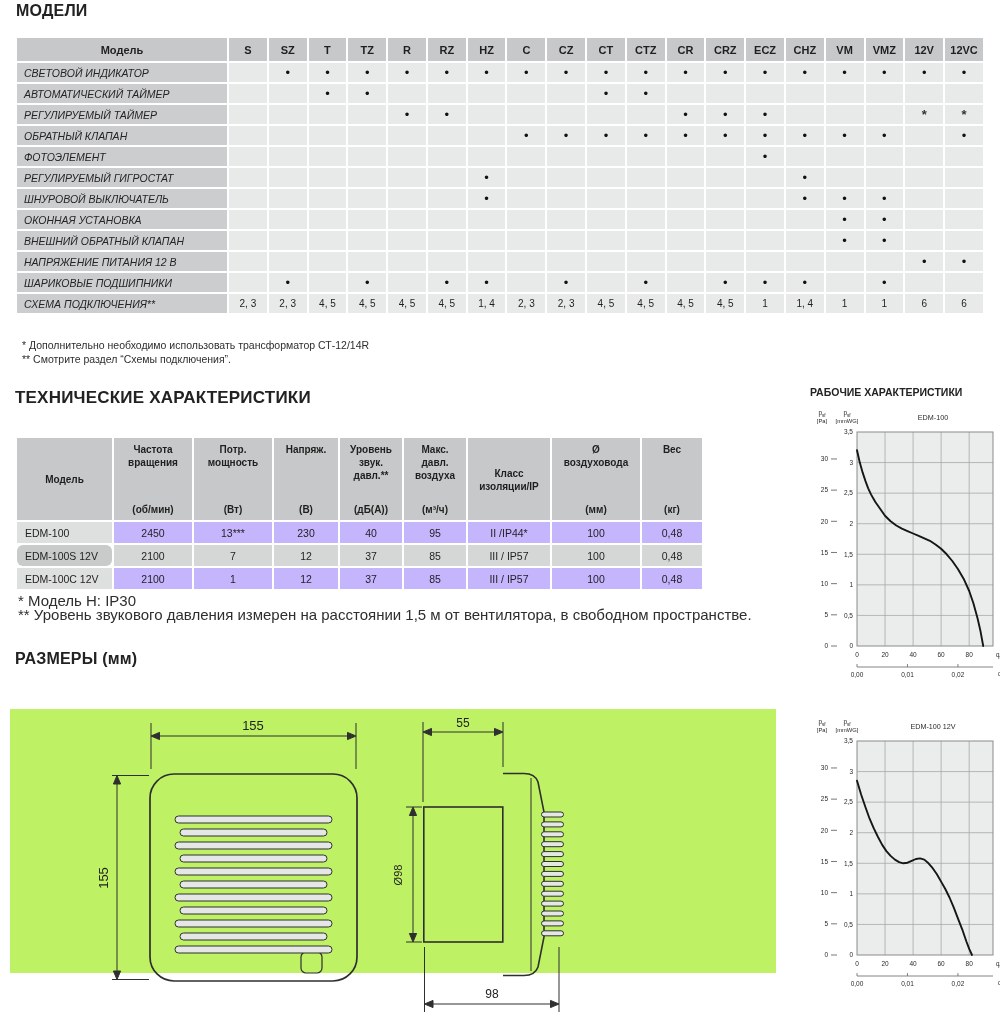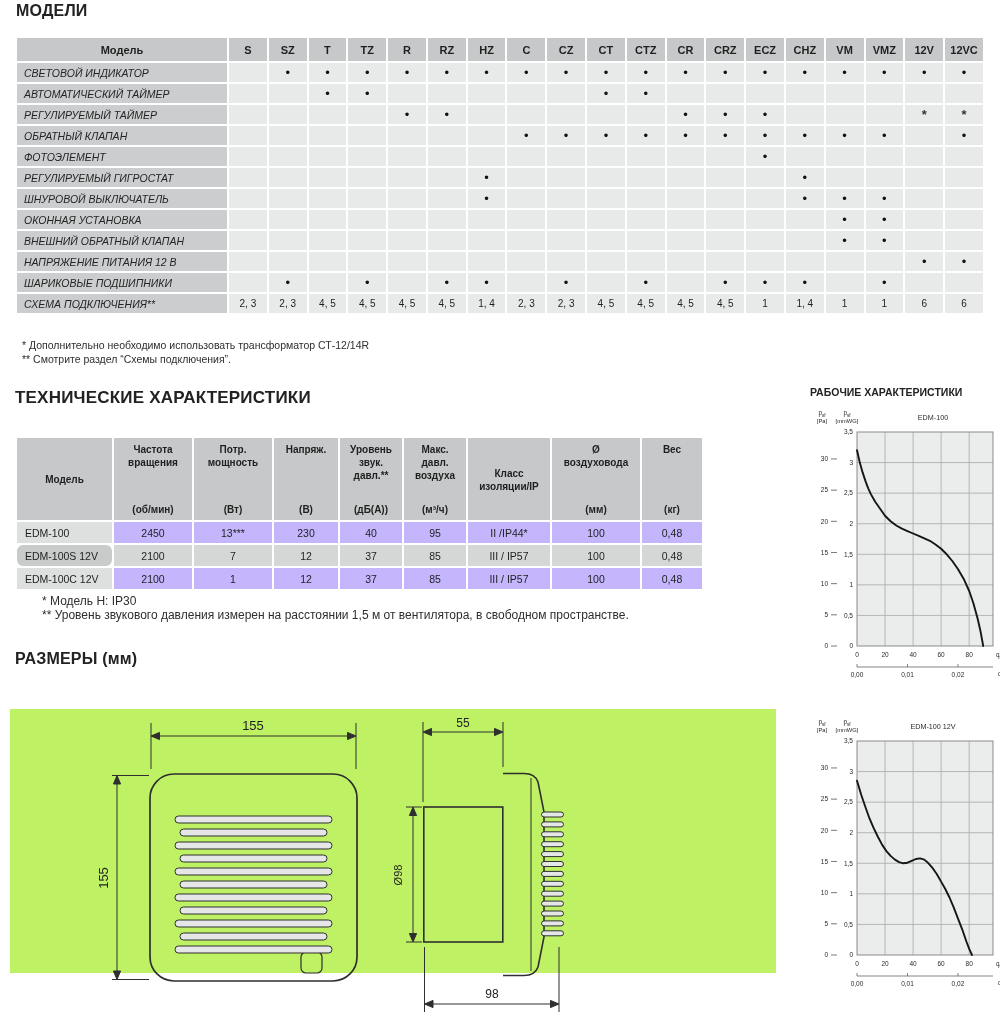--- a/index.html
+++ b/index.html
@@ -26,21 +26,21 @@
   #tech-table td { text-align:center; vertical-align:middle; font-size:10.5px; }
   #tech-table .thead { background:#c7c8c9; height:82px; font-weight:bold; font-size:10px; vertical-align:top; }
   .thead-in { display:flex; flex-direction:column; height:82px; padding:5px 2px 4px 2px; line-height:1.3; }
   .thead-in.centered { justify-content:center; }
   .thead-unit { margin-top:auto; }
   #tech-table .model-cell { text-align:left; padding-left:8px; }
   #tech-table tr.lite .model-cell { background:#dedfdf; }
   #tech-table tr.lite td { background:#c4b5fd; height:21px; }
   #tech-table tr.dark .model-cell { background:#c9caca;border-radius:6px; }
   #tech-table tr.dark td { background:#d5d6d6; height:21px; }
-  #tech-foot { left:18px; top:594px; font-size:12px;margin-left:24px; }
+  #tech-foot { left:18px; top:594px; font-size:15px; }
 
   
   #dims-title { left:15px; top:650px; font-size:16px;text-align:right; }
   #dims-panel { left:10px; top:684px; width:766px; height:264px; background:#bef264;margin-top:25px; }
   #dims-svg text { font-family:"Liberation Sans", sans-serif; fill:#222; }
 
   
   #charts-col { left:782px; top:386px; width:218px;margin-left:28px; }
   #charts-title { font-size:10.5px; font-weight:bold; color:#222; }
   .chart-svg { display:block; margin-top:8px; }

